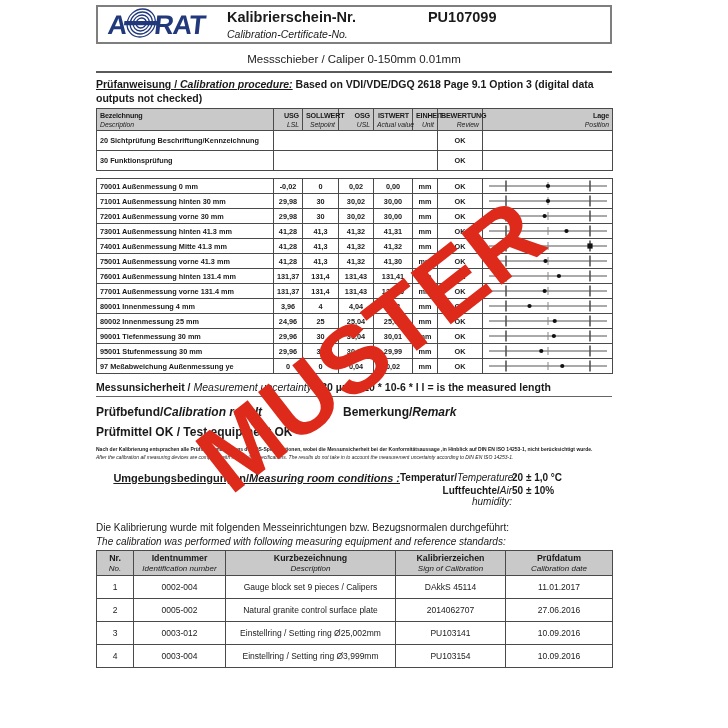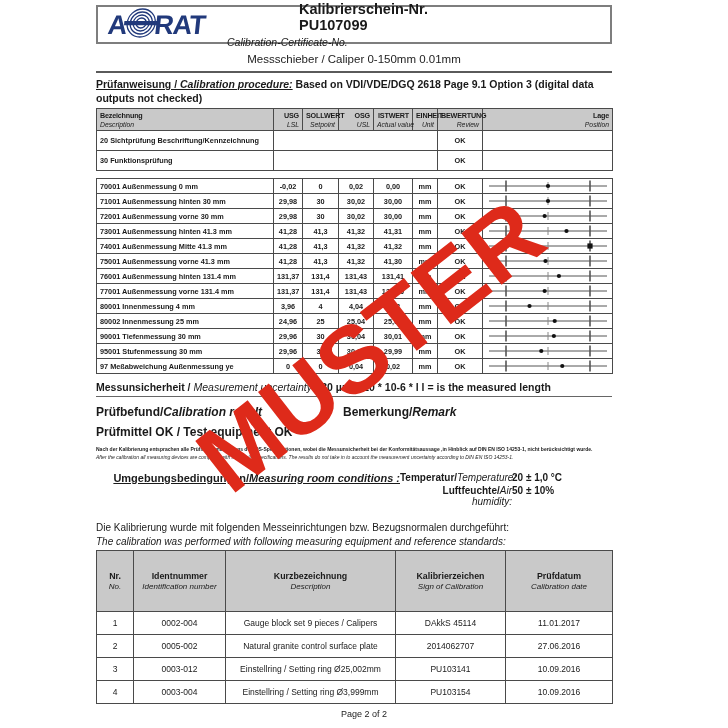--- a/index.html
+++ b/index.html
@@ -7,21 +7,21 @@
         font-family:"Liberation Sans",sans-serif;color:#1a1a1a;}
   .content{position:absolute;left:96px;top:0;width:516px;}
 
   
   .header-box{margin-top:5px;height:39px;border:2px solid #7e7e7e;box-sizing:border-box;
               display:flex;align-items:center;padding:0 10px;background:#fff;}
   .logo{display:flex;align-items:center;color:#21397b;transform:skewX(-6deg);}
   .logo .lt{font-size:27px;font-weight:bold;letter-spacing:-1px;line-height:1;}
   .logo svg{margin:0 -3px;}
   .title-block{margin-left:22px;flex:1;}
-  .title-row{display:flex;align-items:baseline;flex-direction:column;}
+  .title-row{display:flex;align-items:baseline;}
   .title-de{font-size:14.5px;font-weight:bold;}
   .cert-no{font-size:14.5px;font-weight:bold;margin-left:72px;}
   .title-en{font-size:10.5px;font-style:italic;margin-top:3px;}
 
   .instrument{margin-top:9px;text-align:center;font-size:11.5px;color:#222;}
   .rule{border-top:2px solid #5a5a5a;margin-top:6px;}
   .rule2{border-top:1.5px solid #666;margin-top:3px;}
 
   .procedure{margin-top:5px;font-size:10.5px;font-weight:bold;line-height:1.3;}
   .procedure .lbl{text-decoration:underline;}
@@ -63,21 +63,21 @@
   .cond-row{display:flex;margin-bottom:2px;}
   .cond-key{width:112px;}
   .cl-de{font-weight:bold;}
   .cl-en{font-style:italic;}
   .cond-val{font-weight:bold;}
 
   .intro-de{margin-top:13px;font-size:10px;font-weight:normal;}
   .intro-en{margin-top:3px;font-size:10px;font-style:italic;}
 
   .etable{margin-top:3px;}
-  .etable thead th{background:#c9c9c9;padding:20px 3px;text-align:center;vertical-align:top;}
+  .etable thead th{background:#c9c9c9;padding:2px 3px;text-align:center;vertical-align:top;}
   .eth-de{font-size:8.8px;font-weight:bold;}
   .eth-en{font-size:8px;font-style:italic;font-weight:normal;margin-top:1px;}
   .etable td{font-size:8.5px;text-align:center;height:20px;padding:1px 3px;white-space:nowrap;overflow:hidden;}
 
   .footer{position:absolute;left:0;right:0;bottom:9px;text-align:center;font-size:9px;color:#222;}
 
   .watermark{position:absolute;left:166px;top:298px;width:410px;text-align:center;
              font-size:95px;font-weight:bold;letter-spacing:1px;color:#de2a1a;
              transform:rotate(-38deg);z-index:5;pointer-events:none;line-height:1;}
 </style>
@@ -532,14 +532,13 @@
             <td>Einstellring / Setting ring  Ø3,999mm</td>
             <td>PU103154</td>
             <td>10.09.2016</td>
           </tr>
         </tbody>
     </table>
 
   </div>
 
   <div class="watermark">MUSTER</div>
-  <div class="footer">Page 2 of 2</div>
 </div>
 
 </body></html>

